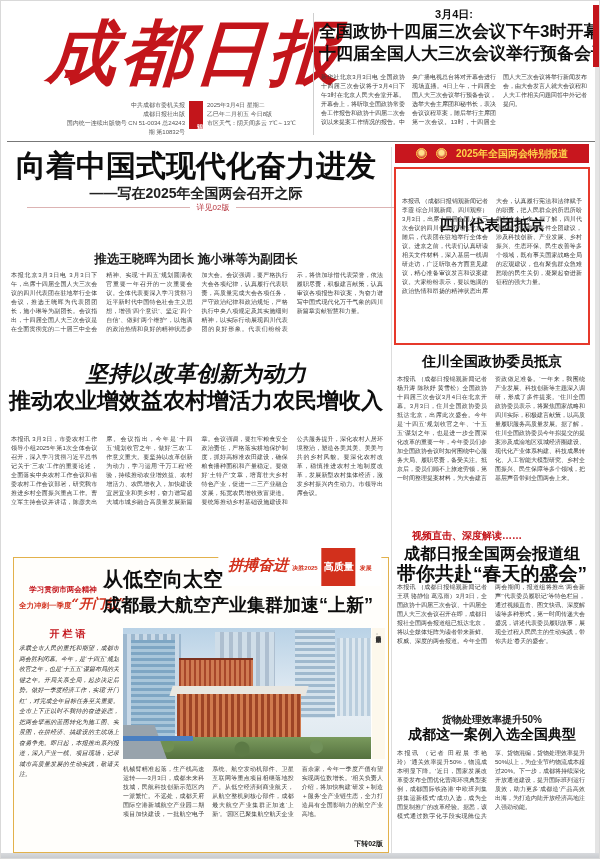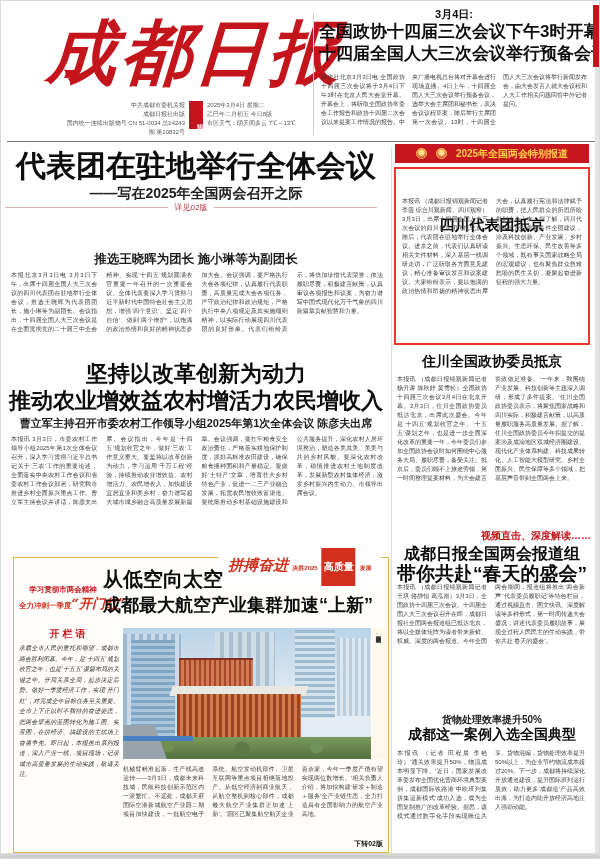--- a/index.html
+++ b/index.html
@@ -28,29 +28,29 @@
   .tn-body { left:320px; top:72px; width:266px; height:64px; overflow:hidden;
     column-count:3; column-gap:7px; }
   .body-text { font-size:6px; line-height:9px; color:#3c3c3c; text-align:justify; }
 
   .main-hrule { left:6px; top:140px; width:588px; height:1px; background:#777; }
   .main-vrule { left:390px; top:146px; width:1px; height:706px; background:#ddd; }
 
   
   .lead-h   { left:0px;  top:147px; width:390px; text-align:center; font-size:30px; line-height:36px; font-weight:bold; color:#0d0d0d; white-space:nowrap; }
   .lead-sub { left:0px;  top:184px; width:390px; text-align:center; font-size:14px; font-weight:bold; color:#222; }
-  .see-row  { left:4px; top:201px; width:372px; display:flex; align-items:center; gap:7px; }
+  .see-row  { left:26px; top:201px; width:372px; display:flex; align-items:center; gap:7px; }
   .see-line { flex:1; height:1px; background:#dcb3b3; }
   .see-text { font-size:8px; color:#b5313a; white-space:nowrap; }
 
   .del-h   { left:0px; top:216px; width:390px; text-align:center; font-size:25px; line-height:32px; font-weight:bold; color:#0d0d0d; white-space:nowrap; }
   .del-sub { left:0px; top:250px; width:390px; text-align:center; font-size:12.5px; font-weight:bold; color:#1c1c1c; }
   .del-body { left:10px; top:270px; width:372px; height:88px; overflow:hidden; column-count:4; column-gap:9px; }
 
-  .agr-h1  { left:0px; top:360px; width:390px; text-align:center; font-size:22px; line-height:26px; font-weight:bold; color:#0d0d0d; }
+  .agr-h1  { left:0px; top:360px; width:390px; text-align:center; font-size:22px; line-height:26px; font-weight:bold; color:#0d0d0d;font-style:italic; }
   .agr-h2  { left:0px; top:387px; width:390px; text-align:center; font-size:22px; line-height:26px; font-weight:bold; color:#0d0d0d; white-space:nowrap; }
   .agr-sub { left:0px; top:415px; width:390px; text-align:center; font-size:11px; font-weight:bold; color:#1c1c1c; }
   .agr-body { left:10px; top:434px; width:372px; height:118px; overflow:hidden; column-count:4; column-gap:9px; }
 
   
   .feature-box { left:12px; top:556px; width:376px; height:296px; border:1px solid #e2b14c; background:#fffefb; }
   .ribbon { left:50%; transform:translateX(-50%); top:547px; background:#fff; padding:0 10px;
     display:flex; align-items:baseline; gap:4px; white-space:nowrap; }
   .ribbon-main { font-family:"DejaVu Serif", serif; font-style:italic; font-weight:bold; font-size:15px; color:#d2301c; }
   .ribbon-small { font-size:6px; color:#d2301c; font-weight:bold; }
@@ -101,21 +101,21 @@
     background:radial-gradient(circle at 50% 42%, #ffe08a 0 34%, #d23329 72%);
     border:1px solid #ffd34d; }
 
   .arrival-box { left:393px; top:166px; width:196px; height:178px; border:2.5px solid #e6392b; background:#fff; }
   .arrival-h { left:393px; top:172px; width:196px; text-align:center; font-size:15px; font-weight:bold; color:#0d0d0d;margin-top:43px; }
   .arrival-body { left:401px; top:196px; width:180px; height:140px; overflow:hidden; column-count:2; column-gap:8px; }
 
   .cppcc-h { left:392px; top:352px; width:198px; text-align:center; font-size:14px; font-weight:bold; color:#0d0d0d; white-space:nowrap; }
   .cppcc-body { left:396px; top:374px; width:188px; height:148px; overflow:hidden; column-count:2; column-gap:8px; }
 
-  .teaser-lead { left:392px; top:528px; width:198px; text-align:right; font-size:10px; font-weight:bold; color:#c3151b; }
+  .teaser-lead { left:392px; top:528px; width:198px; text-align:left; font-size:10px; font-weight:bold; color:#c3151b;padding-left:19px; }
   .teaser-h1 { left:392px; top:543px; width:198px; text-align:center; font-size:16px; font-weight:bold; color:#0d0d0d; }
   .teaser-h2 { left:392px; top:560px; width:198px; text-align:center; font-size:19px; font-weight:bold; color:#0d0d0d; }
   .teaser-body { left:396px; top:582px; width:188px; height:126px; overflow:hidden; column-count:2; column-gap:8px; }
 
   .log-kicker { left:392px; top:712px; width:198px; text-align:center; font-size:10px; font-weight:bold; color:#222; }
   .log-h { left:392px; top:725px; width:198px; text-align:center; font-size:14px; font-weight:bold; color:#0d0d0d; }
   .log-body { left:396px; top:748px; width:188px; height:102px; overflow:hidden; column-count:2; column-gap:8px; }
 
   
   .edge-red { left:592px; top:4px; width:8px; height:62px; background:#c3151b; }
@@ -142,34 +142,33 @@
   <div class="abs hdr-vrule"></div>
 
   <div class="abs tn-kicker">3月4日:</div>
   <div class="abs tn-h1">全国政协十四届三次会议下午3时开幕</div>
   <div class="abs tn-h2">十四届全国人大三次会议举行预备会议</div>
   <div class="abs tn-body body-text">新华社北京3月3日电 全国政协十四届三次会议将于3月4日下午3时在北京人民大会堂开幕。开幕会上，将听取全国政协常委会工作报告和政协十四届二次会议以来提案工作情况的报告。中央广播电视总台将对开幕会进行现场直播。4日上午，十四届全国人大三次会议举行预备会议，选举大会主席团和秘书长，表决会议议程草案，随后举行主席团第一次会议。13时，十四届全国人大三次会议将举行新闻发布会，由大会发言人就大会议程和人大工作相关问题回答中外记者提问。</div>
 
   <div class="abs main-hrule"></div>
   <div class="abs main-vrule"></div>
 
-  <div class="abs lead-h">代表团在驻地举行全体会议</div>
+  <div class="abs lead-h">向着中国式现代化奋力进发</div>
   <div class="abs lead-sub">——写在2025年全国两会召开之际</div>
   <div class="abs see-row">
     <span class="see-line"></span>
     <span class="see-text">详见02版</span>
     <span class="see-line"></span>
   </div>
 
   <div class="abs del-sub">推选王晓晖为团长 施小琳等为副团长</div>
   <div class="abs del-body body-text">本报北京3月3日电 3月3日下午，出席十四届全国人大三次会议的四川代表团在驻地举行全体会议，推选王晓晖为代表团团长，施小琳等为副团长。会议指出，十四届全国人大三次会议是在全面贯彻党的二十届三中全会精神、实现‘十四五’规划圆满收官重要一年召开的一次重要会议。全体代表要深入学习贯彻习近平新时代中国特色社会主义思想，增强‘四个意识’、坚定‘四个自信’、做到‘两个维护’，以饱满的政治热情和良好的精神状态参加大会。会议强调，要严格执行大会各项纪律，认真履行代表职责，高质量完成大会各项任务，严守政治纪律和政治规矩，严格执行中央八项规定及其实施细则精神，以实际行动展现四川代表团的良好形象。代表们纷纷表示，将倍加珍惜代表荣誉，依法履职尽责，积极建言献策，认真审议各项报告和议案，为奋力谱写中国式现代化万千气象的四川新篇章贡献智慧和力量。</div>
 
   <div class="abs agr-h1">坚持以改革创新为动力</div>
   <div class="abs agr-h2">推动农业增效益农村增活力农民增收入</div>
-  <div class="abs agr-sub">曹立军主持召开市委农村工作领导小组2025年第1次全体会议 陈彦夫出席</div>
   <div class="abs agr-body body-text">本报讯 3月3日，市委农村工作领导小组2025年第1次全体会议召开，深入学习贯彻习近平总书记关于‘三农’工作的重要论述，全面落实中央农村工作会议和省委农村工作会议部署，研究我市推进乡村全面振兴重点工作。曹立军主持会议并讲话，陈彦夫出席。会议指出，今年是‘十四五’规划收官之年，做好‘三农’工作意义重大。要坚持以改革创新为动力，学习运用‘千万工程’经验，持续推动农业增效益、农村增活力、农民增收入，加快建设宜居宜业和美乡村，奋力谱写超大城市城乡融合高质量发展新篇章。会议强调，要扛牢粮食安全政治责任，严格落实耕地保护制度，抓好高标准农田建设，确保粮食播种面积和产量稳定。要做好‘土特产’文章，培育壮大乡村特色产业，促进一二三产业融合发展，拓宽农民增收致富渠道。要统筹推动乡村基础设施建设和公共服务提升，深化农村人居环境整治，塑造各美其美、美美与共的乡村风貌。要深化农村改革，稳慎推进农村土地制度改革，发展新型农村集体经济，激发乡村振兴内生动力。市领导出席会议。</div>
 
   <div class="abs feature-box"></div>
   <div class="abs ribbon">
     <span class="ribbon-main">拼搏奋进</span>
     <span class="ribbon-small">决胜2025</span>
     <span class="ribbon-big">高质量</span>
     <span class="ribbon-small">发展</span>
   </div>
   <div class="abs badge">

